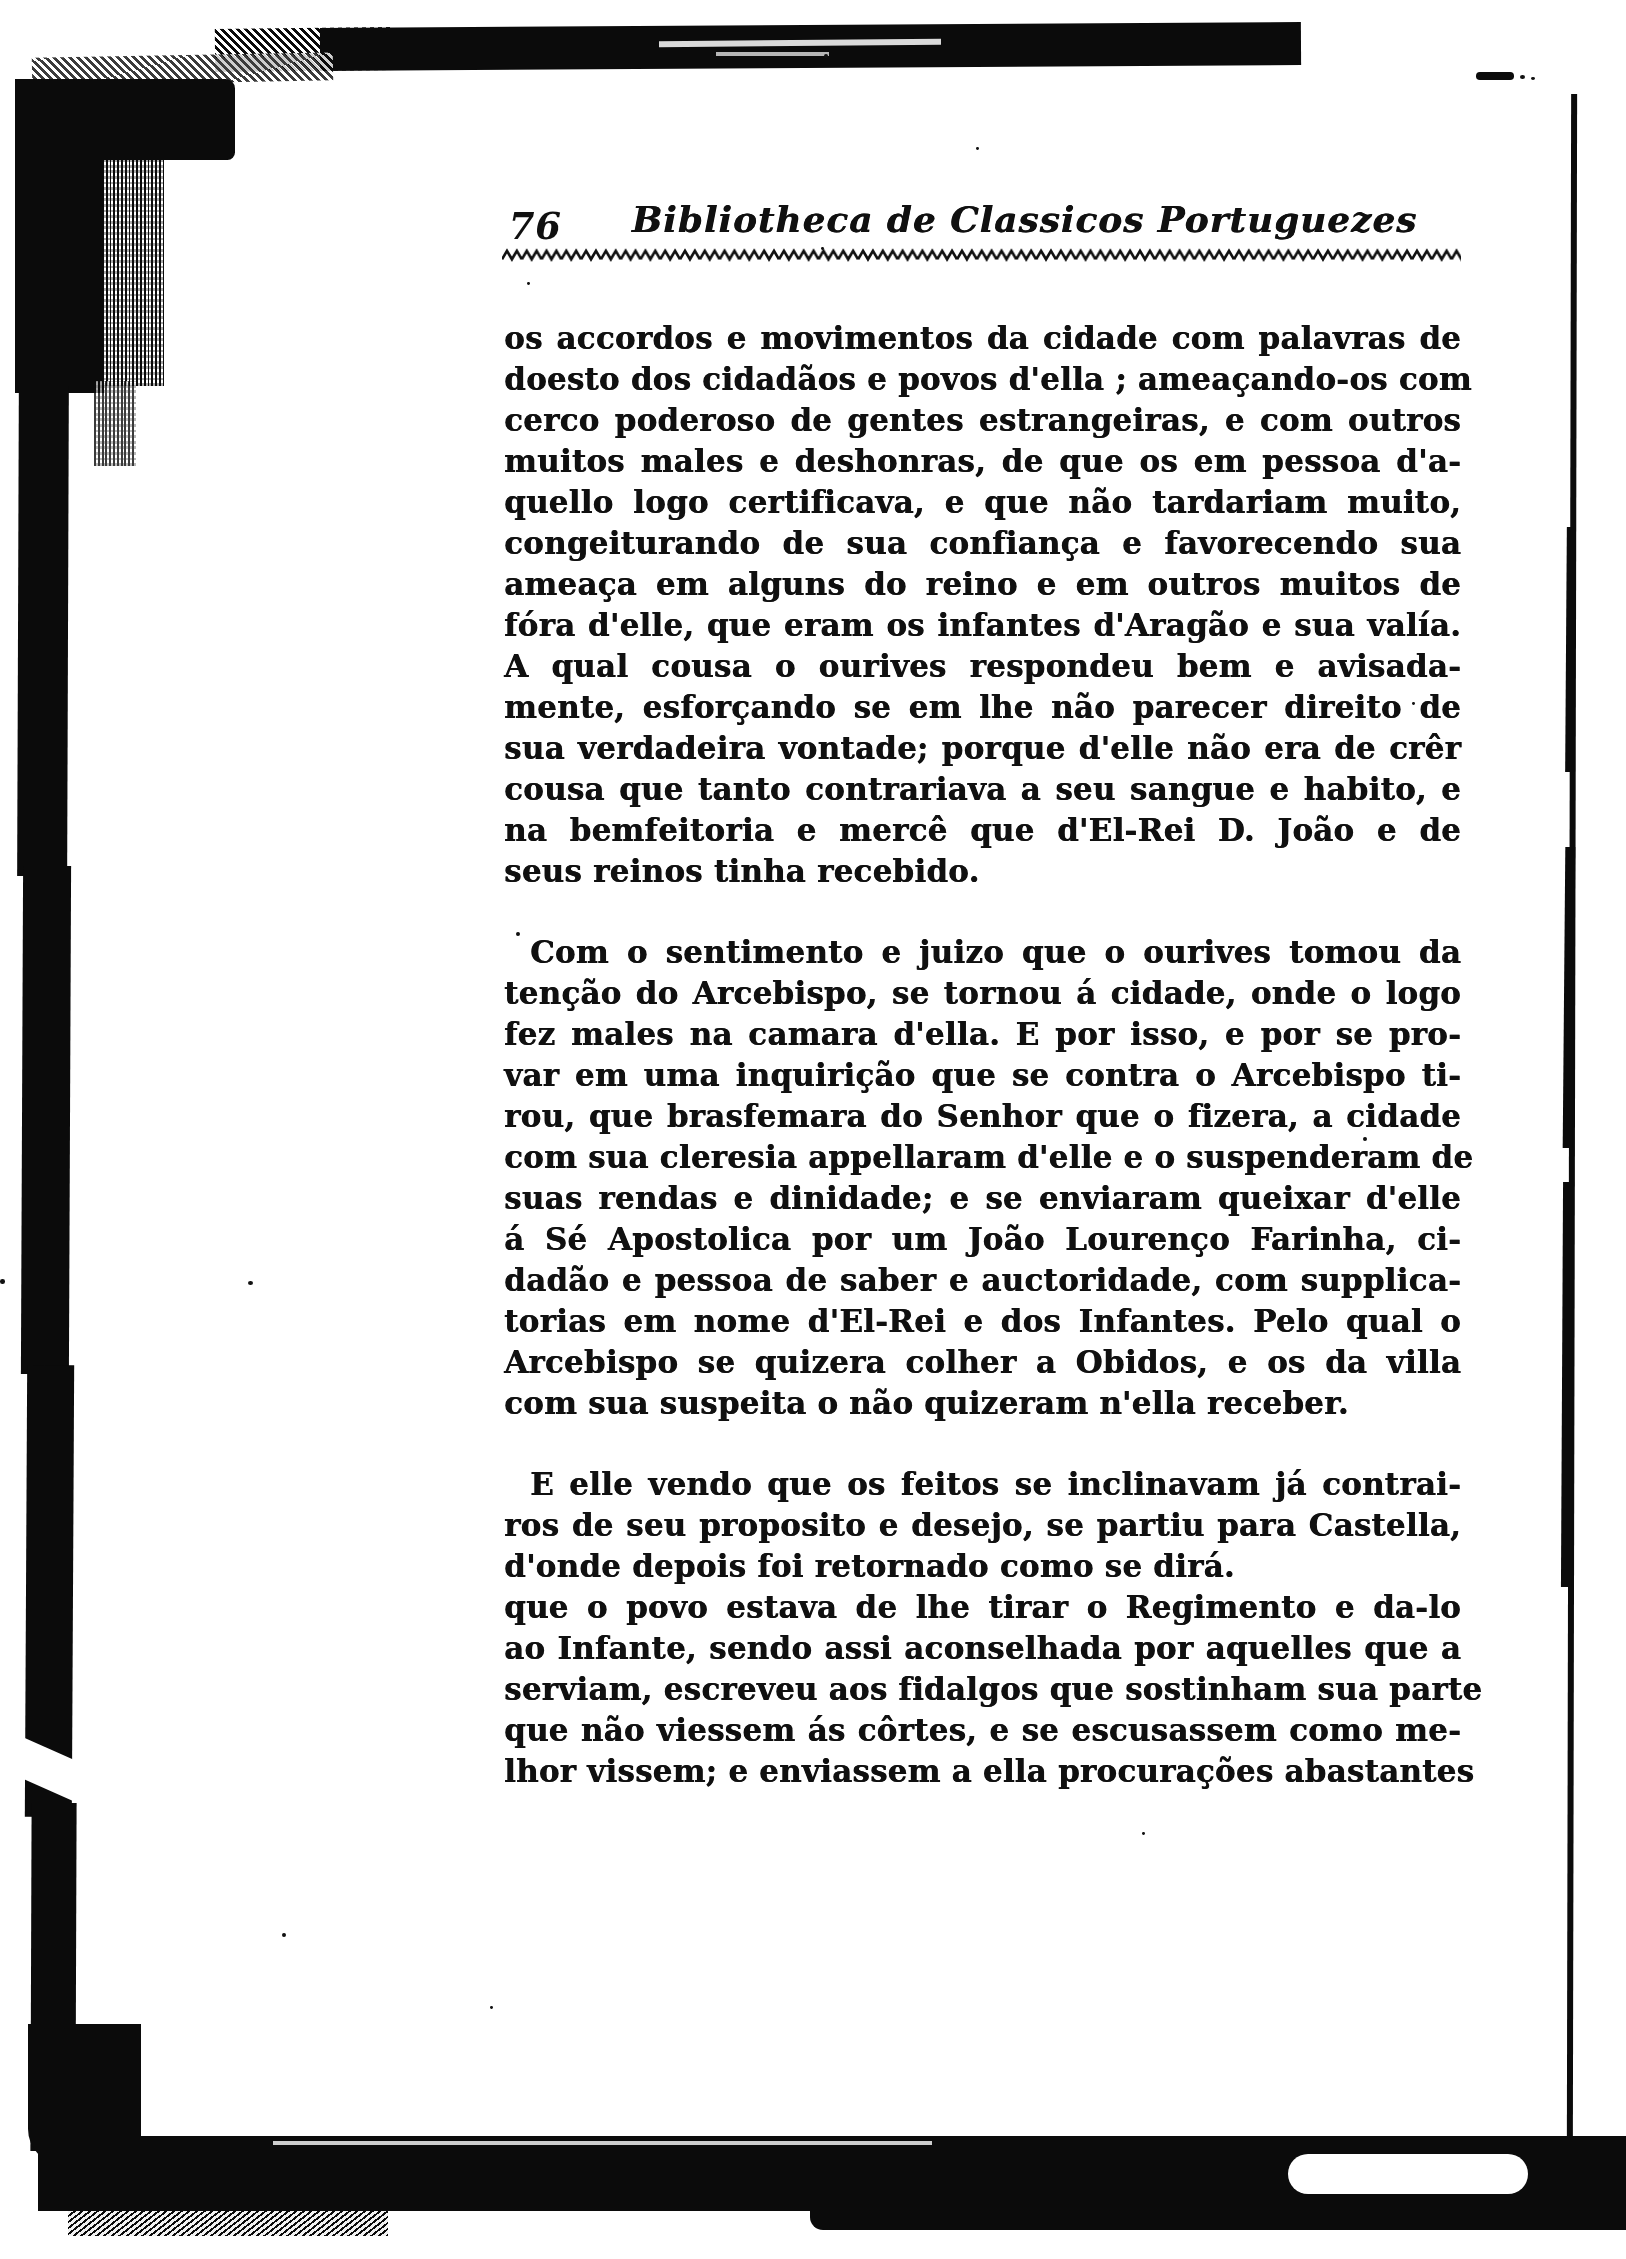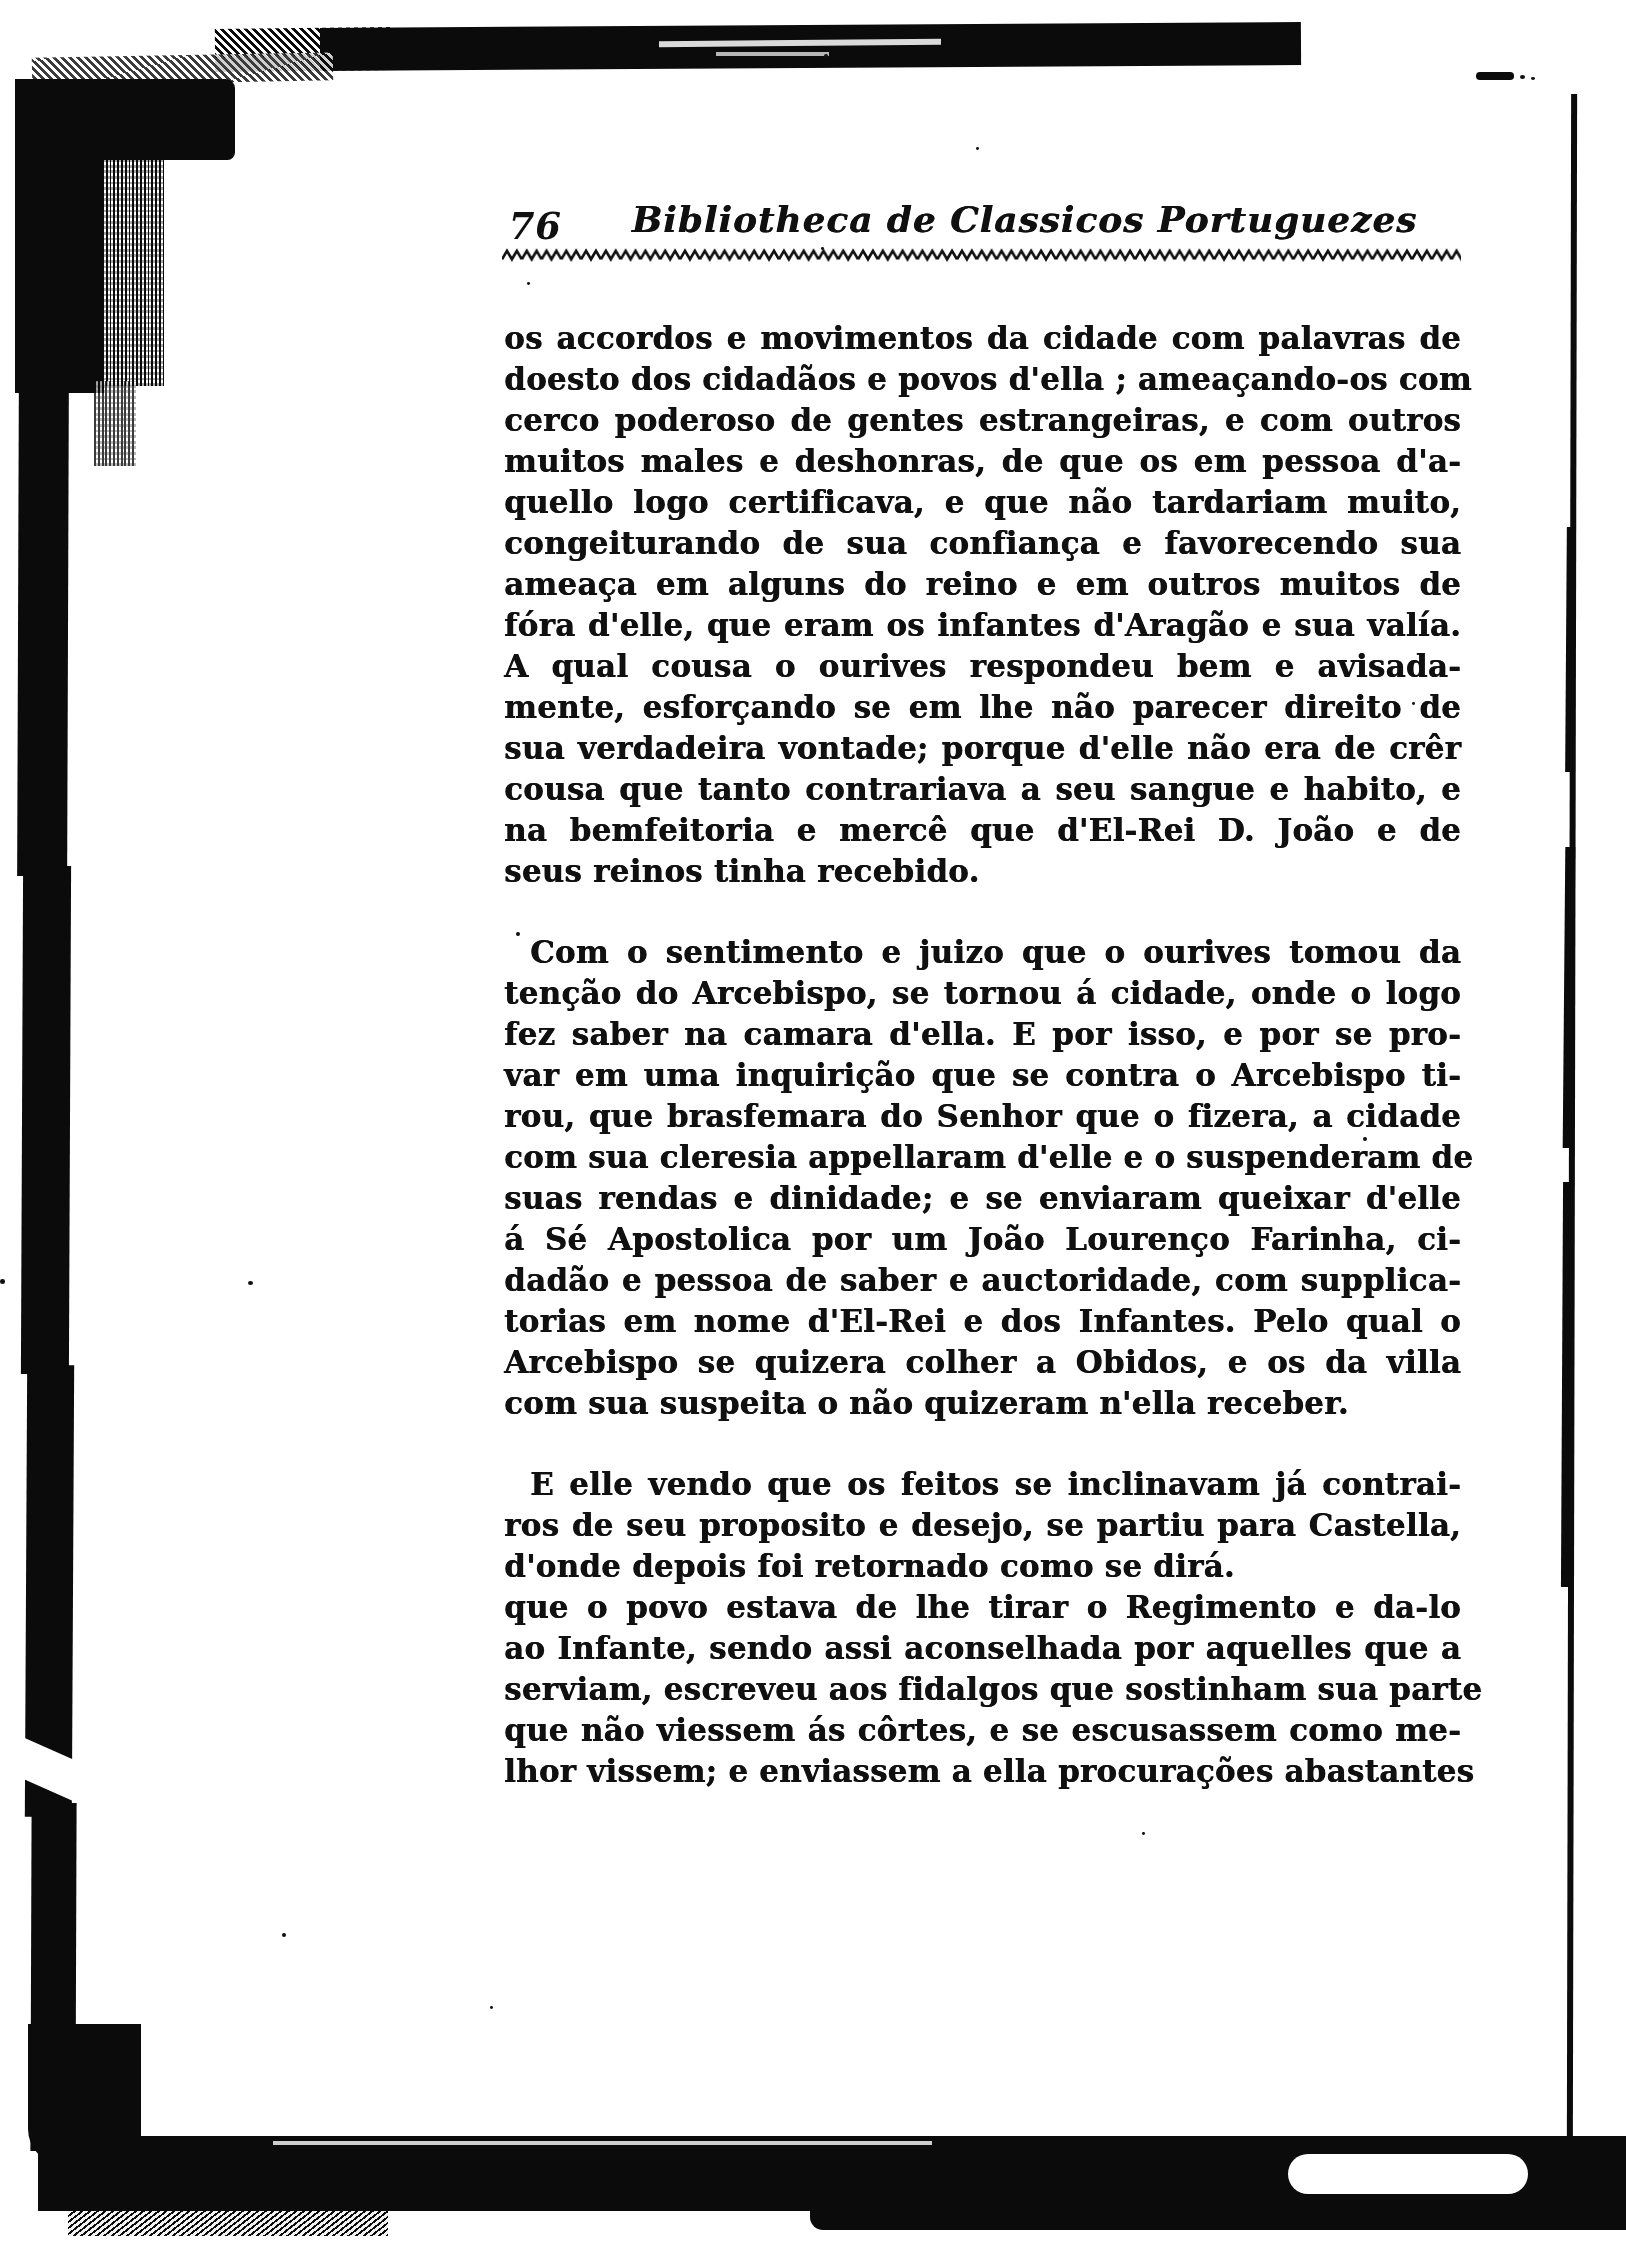--- a/index.html
+++ b/index.html
@@ -126,21 +126,21 @@
       <div class="line">ameaça em alguns do reino e em outros muitos de</div>
       <div class="line">fóra d'elle, que eram os infantes d'Aragão e sua valía.</div>
       <div class="line">A qual cousa o ourives respondeu bem e avisada-</div>
       <div class="line">mente, esforçando se em lhe não parecer direito de</div>
       <div class="line">sua verdadeira vontade; porque d'elle não era de crêr</div>
       <div class="line">cousa que tanto contrariava a seu sangue e habito, e</div>
       <div class="line">na bemfeitoria e mercê que d'El-Rei D. João e de</div>
       <div class="line last">seus reinos tinha recebido.</div>
       <div class="line indent">Com o sentimento e juizo que o ourives tomou da</div>
       <div class="line">tenção do Arcebispo, se tornou á cidade, onde o logo</div>
-      <div class="line">fez saber na camara d'ella. E por isso, e por se pro-</div>
+      <div class="line">fez males na camara d'ella. E por isso, e por se pro-</div>
       <div class="line">var em uma inquirição que se contra o Arcebispo ti-</div>
       <div class="line">rou, que brasfemara do Senhor que o fizera, a cidade</div>
       <div class="line">com sua cleresia appellaram d'elle e o suspenderam de</div>
       <div class="line">suas rendas e dinidade; e se enviaram queixar d'elle</div>
       <div class="line">á Sé Apostolica por um João Lourenço Farinha, ci-</div>
       <div class="line">dadão e pessoa de saber e auctoridade, com supplica-</div>
       <div class="line">torias em nome d'El-Rei e dos Infantes. Pelo qual o</div>
       <div class="line">Arcebispo se quizera colher a Obidos, e os da villa</div>
       <div class="line last">com sua suspeita o não quizeram n'ella receber.</div>
       <div class="line indent">E elle vendo que os feitos se inclinavam já contrai-</div>

